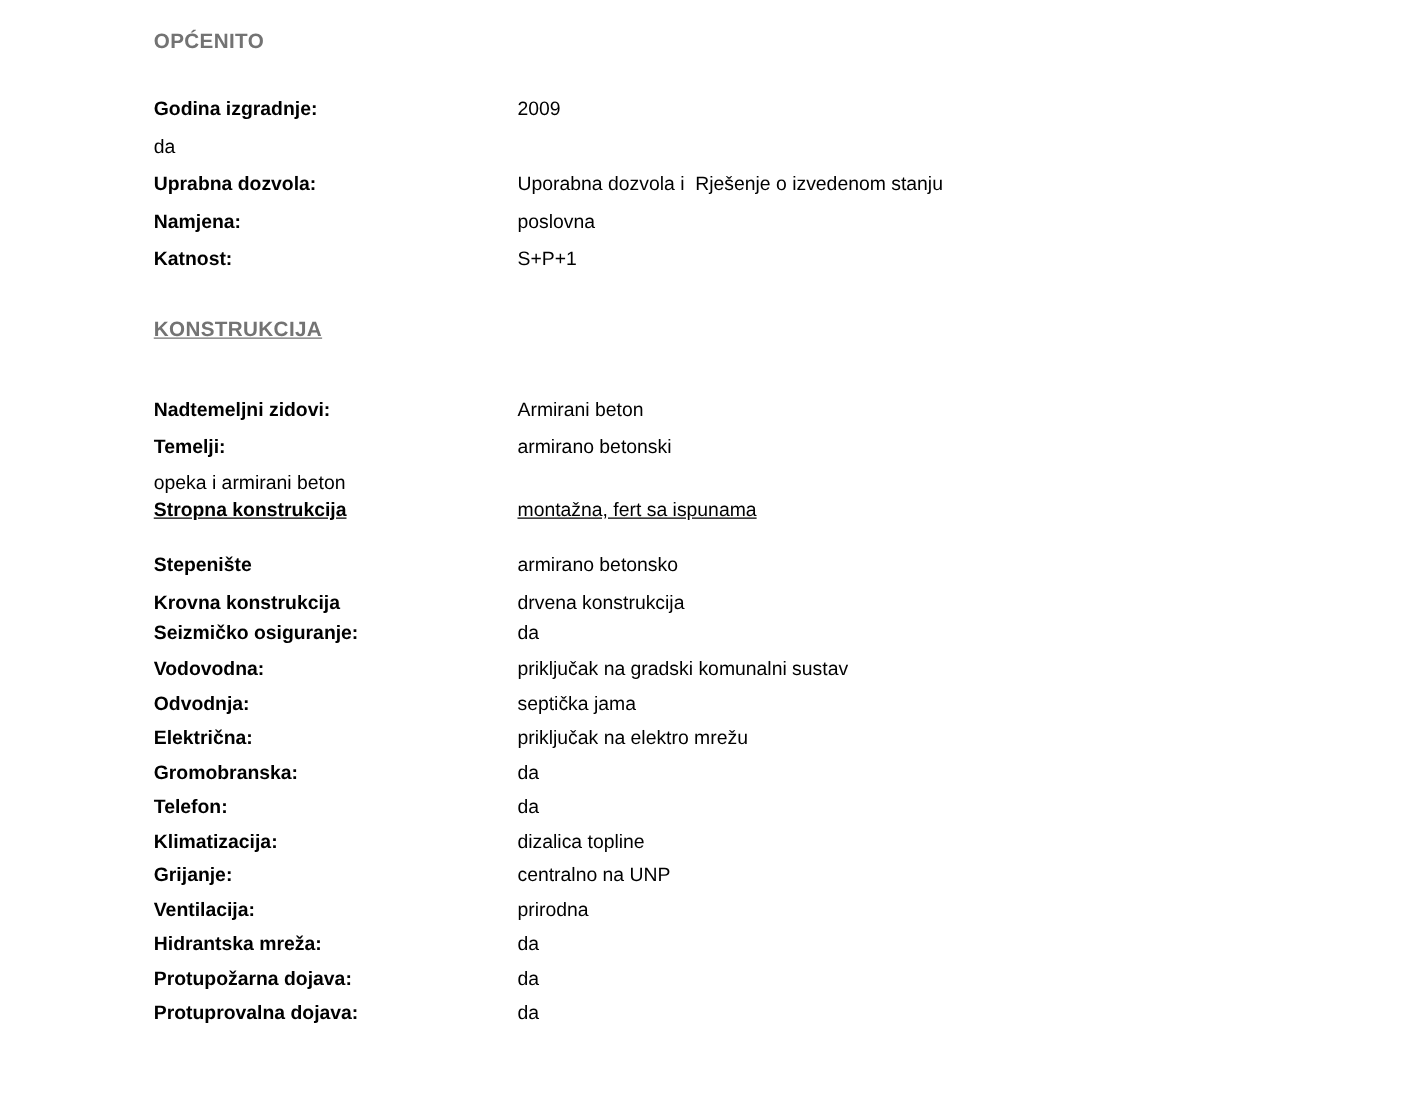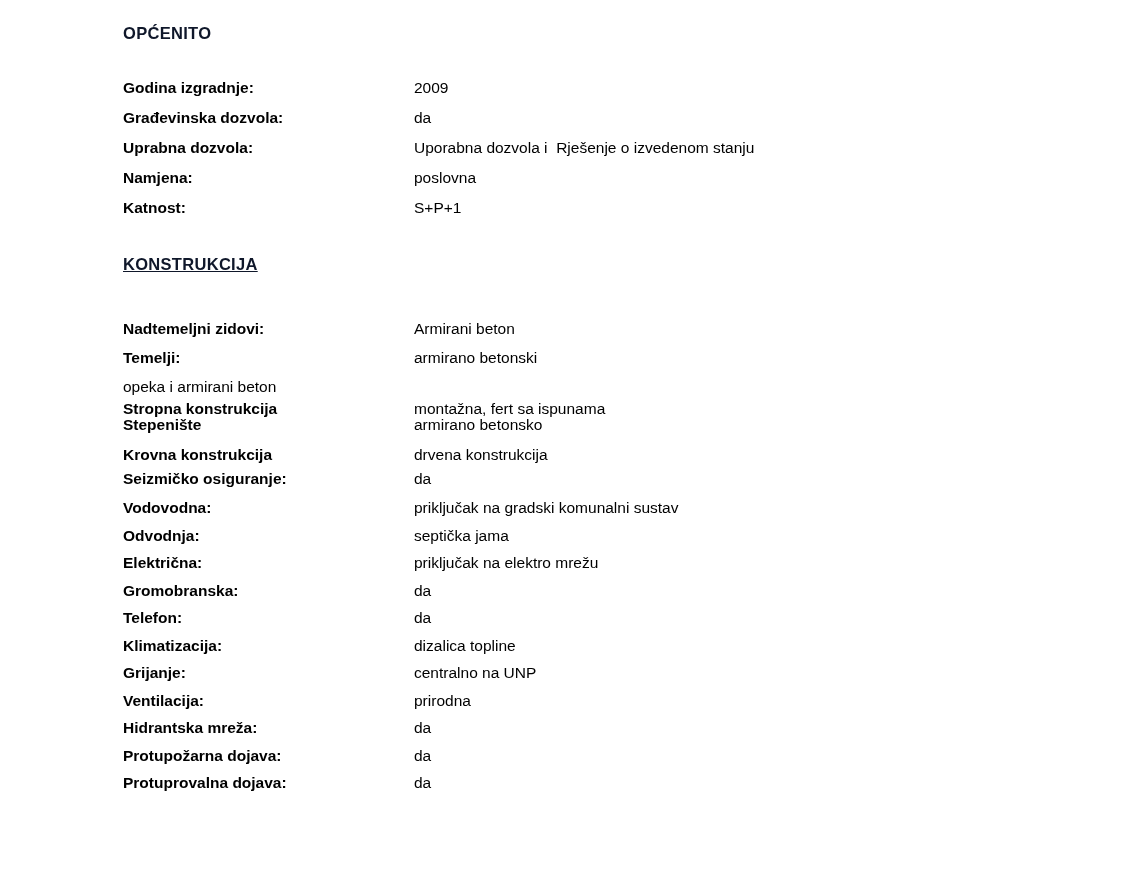--- a/index.html
+++ b/index.html
@@ -20,21 +20,21 @@
     width: 1122px;
     height: 882px;
     padding: 25px 20px 0 123px;
   }
   .section-heading {
     font-size: 16.5px;
     font-weight: 700;
     letter-spacing: 0.3px;
     line-height: 17px;
     margin: 0 0 38px 0;
-    color: #0f172a;
+    color: #737373;
   }
   .section-heading.h-konstrukcija { margin-top: 40px; margin-bottom: 48px; text-decoration: underline; }
   .section-heading.h-instalacije  { margin-top: 30px; margin-bottom: 39px; }
   .row {
     display: flex;
     align-items: center;
     line-height: 16px;
     font-size: 15.5px;
     gap: 12px;
   }
@@ -44,37 +44,36 @@
     white-space: pre-wrap;
   }
   .val {
     font-weight: 400;
     white-space: pre-wrap;
   }
   .s1 .row { margin-bottom: 14px; }
   .s2 .row { margin-bottom: 13px; }
   .s3 .row { margin-bottom: 11.5px; }
   .row.mb6  { margin-bottom: 6px; }
-  .row.mb12 { margin-bottom: 0; }
+  .row.mb12 { margin-bottom: 28px; text-decoration: underline; }
   .row.mb14 { margin-bottom: 14px; }
   .row.mb8  { margin-bottom: 8px; }
 </style>
 </head>
 <body>
 
 <div class="doc">
 
   <div class="section-heading">OPĆENITO</div>
   <div class="s1">
     <div class="row">
       <span class="lbl">Godina izgradnje:</span>
       <span class="val">2009</span>
     </div>
     <div class="row">
-      <span class="lbl">Građevinska dozvola:</span>
       <span class="val">da</span>
     </div>
     <div class="row">
       <span class="lbl">Uprabna dozvola:</span>
       <span class="val">Uporabna dozvola i  Rješenje o izvedenom stanju</span>
     </div>
     <div class="row">
       <span class="lbl">Namjena:</span>
       <span class="val">poslovna</span>
     </div>

